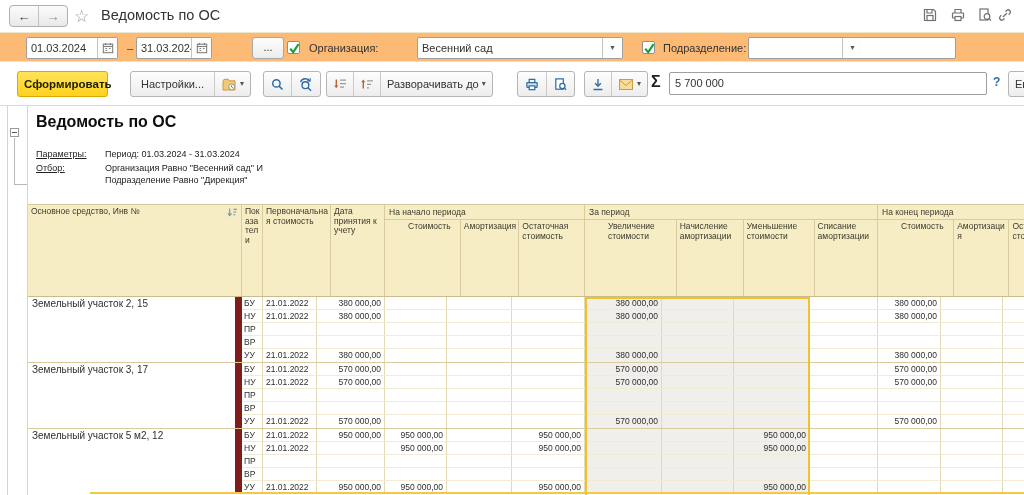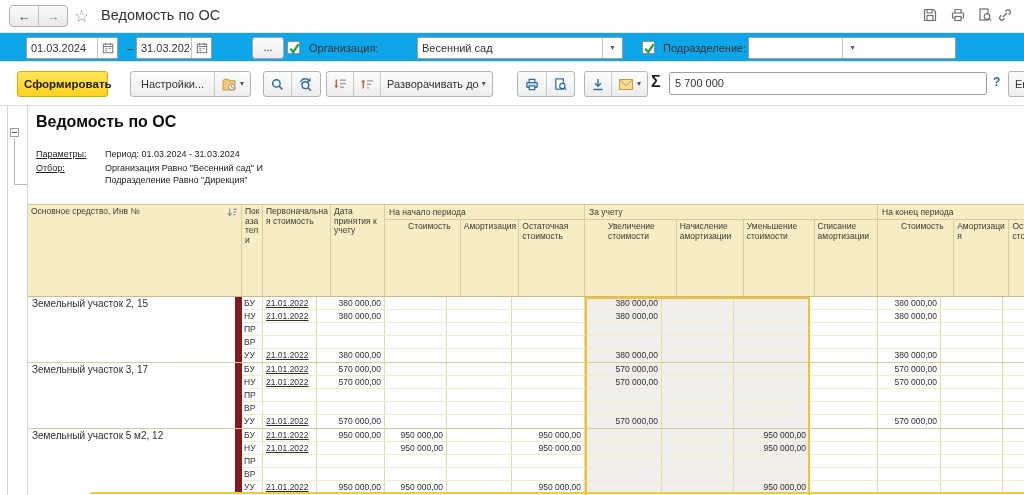--- a/index.html
+++ b/index.html
@@ -11,21 +11,21 @@
   
   .titlebar{position:absolute;left:0;top:0;width:1024px;height:32px;background:#fff;}
   .navbtns{position:absolute;left:9px;top:5px;display:flex;border:1px solid #b0b0b0;border-radius:4px;overflow:hidden;background:linear-gradient(#fbfbfb,#e9e9e9);}
   .navbtn{width:28px;height:20px;display:flex;align-items:center;justify-content:center;font-size:13px;cursor:pointer;}
   .navbtn+.navbtn{border-left:1px solid #c2c2c2;}
   .star{position:absolute;left:74px;top:6px;font-size:17px;color:#9a9a9a;cursor:pointer;}
   .wintitle{position:absolute;left:101px;top:7px;font-size:14.5px;color:#333;}
   .winicon{position:absolute;top:7px;width:16px;height:16px;cursor:pointer;background:none;border:none;padding:0;}
 
   
-  .filterbar{position:absolute;left:0;top:32px;width:1024px;height:30px;background:#0ea5e9;border-top:1px solid #eee6cb;border-bottom:1px solid #eae3cd;box-sizing:border-box;}
+  .filterbar{position:absolute;left:0;top:32px;width:1024px;height:30px;background:#fdba74;border-top:1px solid #eee6cb;border-bottom:1px solid #eae3cd;box-sizing:border-box;}
   .fld{position:absolute;top:4px;height:22px;box-sizing:border-box;border:1px solid #9f9f9f;background:#fff;border-radius:2px;display:flex;align-items:center;font-size:11px;}
   .fld .val{padding:0 4px;flex:1;white-space:nowrap;overflow:hidden;}
   .minibtn{width:19px;height:100%;border-left:1px solid #c4c4c4;display:flex;align-items:center;justify-content:center;background:#fdfdfd;cursor:pointer;}
   .dash{position:absolute;top:9px;font-size:11px;color:#444;}
   .flabel{position:absolute;top:9px;font-size:11px;color:#333;white-space:nowrap;}
   .chk{position:absolute;top:8px;width:13px;height:13px;box-sizing:border-box;border:1px solid #8f8f8f;background:#fff;border-radius:2px;cursor:pointer;}
   .morebtn{position:absolute;top:4px;height:22px;box-sizing:border-box;border:1px solid #a8a8a8;border-radius:3px;background:linear-gradient(#fdfdfd,#ececec);font-size:11px;text-align:center;cursor:pointer;}
   .chev{font-size:8px;color:#555;line-height:1;}
 
   
@@ -70,21 +70,21 @@
   
   .tbody{position:absolute;left:28px;top:191px;width:1040px;border-left:0;}
   .grp{display:flex;}
   .grp+.grp{border-top:1px solid #d8cb9d;}
   .gasset{width:214px;box-sizing:border-box;border-right:7px solid #7f1d1d;font-size:10px;color:#2f2f2f;padding:1px 0 0 4px;white-space:nowrap;overflow:hidden;cursor:default;}
   .grows{flex:1;}
   .trow{display:flex;height:13px;box-sizing:border-box;border-bottom:1px solid #f1ebd3;}
   .trow:last-child{border-bottom:none;}
   .tcell{box-sizing:border-box;border-right:1px solid #e3dab4;font-size:8.5px;line-height:11.5px;color:#2f2f2f;white-space:nowrap;overflow:hidden;padding-top:0.5px;}
   .tcell.n{text-align:right;padding-right:3px;}
-  .tcell.dl{padding-left:3px;text-decoration:underline;}
+  .tcell.dl{padding-left:3px;}
   .tcell.il{padding-left:2px;}
   .tcell.sel{background:#f0efec;}
 
   
   .selbox{position:absolute;left:585px;top:191px;width:225px;height:205px;box-sizing:border-box;border-left:2px solid #f2c12e;border-right:2px solid #f2c12e;border-top:2px solid #f2c12e;pointer-events:none;}
   .sliver{position:absolute;left:90px;top:386px;width:934px;height:2px;background:#f2ca3c;pointer-events:none;}
 </style>
 </head>
 <body>
 
@@ -308,21 +308,21 @@
     <div class="hgroup" style="width:200px;">
       <div class="gtitle">На начало периода</div>
       <div class="gsub">
         <div class="hcell w-bc">Стоимость</div>
         <div class="hcell w-ba">Амортизация</div>
         <div class="hcell w-br">Остаточная стоимость</div>
       </div>
     </div>
 
     <div class="hgroup" style="width:293px;">
-      <div class="gtitle">За учету</div>
+      <div class="gtitle">За период</div>
       <div class="gsub">
         <div class="hcell w-pi">Увеличение стоимости</div>
         <div class="hcell w-pa">Начисление амортизации</div>
         <div class="hcell w-pd">Уменьшение стоимости</div>
         <div class="hcell w-pw">Списание амортизации</div>
       </div>
     </div>
 
     <div class="hgroup" style="width:185px;">
       <div class="gtitle">На конец периода</div>

